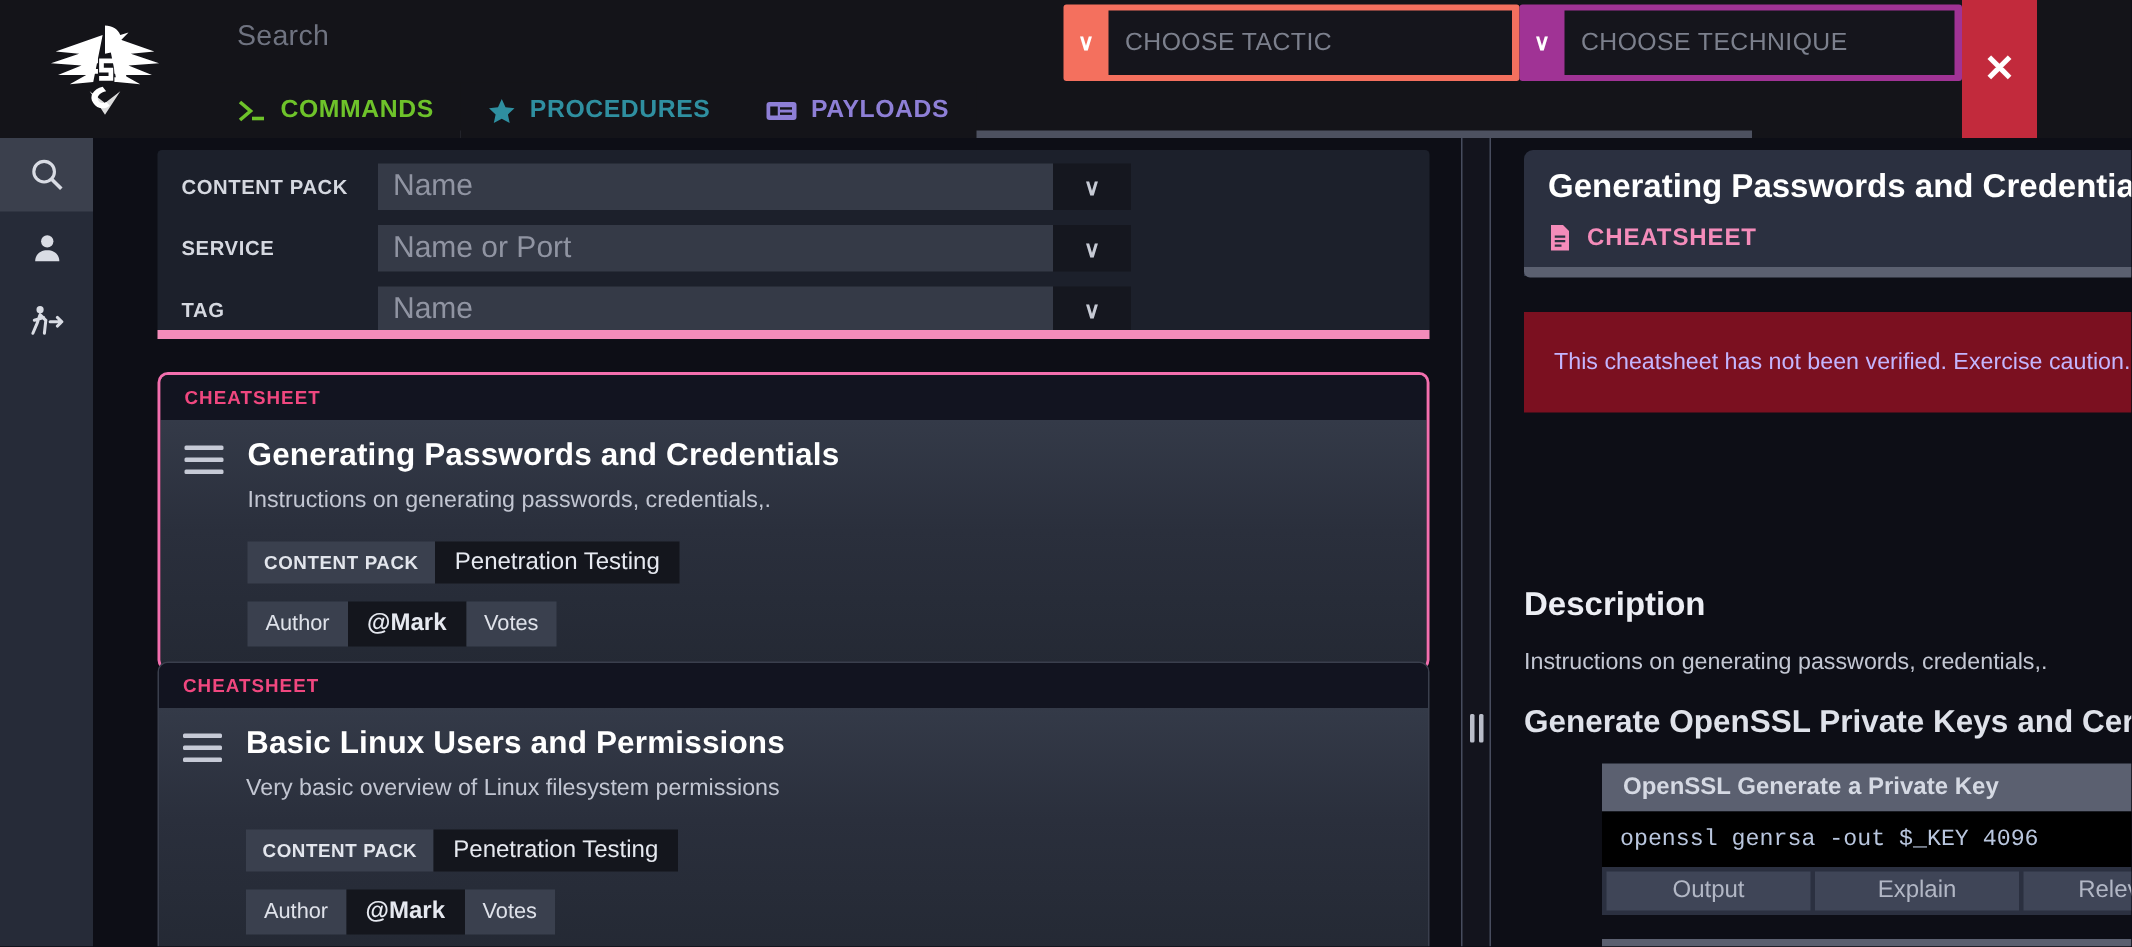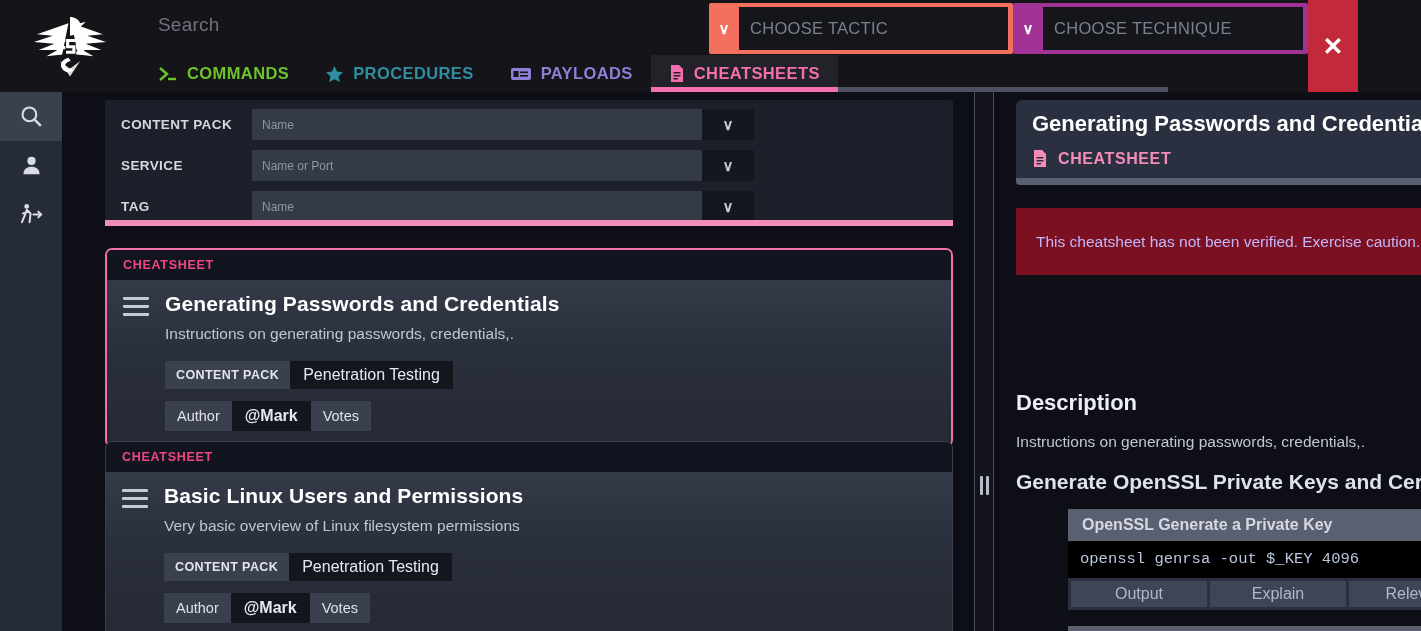--- a/index.html
+++ b/index.html
@@ -77,21 +77,21 @@
     position: absolute; left: 43px; top: 8px; width: 848px; height: 120px;
     background: #1c202b; border-radius: 3px 3px 0 0;
   }
   .filter-row { display: flex; align-items: center; height: 33px; margin-left: 16px; margin-top: 8px; }
   .filter-label {
     width: 131px; font-size: 13.5px; font-weight: bold; color: #d5d8e0;
     letter-spacing: .4px; text-transform: uppercase;
   }
   .filter-input {
     width: 450px; height: 31px; background: #353a47; border: none; color: #c4b5fd;
-    font-size: 12px; padding-left: 10px; font-family: "Liberation Sans", sans-serif;
+    font-size: 20px; padding-left: 10px; font-family: "Liberation Sans", sans-serif;
   }
   .filter-input::placeholder { color: #9094a2; }
   .filter-drop {
     width: 52px; height: 31px; background: #15171f; display: flex; align-items: center;
     justify-content: center; color: #c6cad4; font-size: 15px; font-weight: bold; cursor: pointer;
   }
   .pinkbar { position: absolute; left: 43px; top: 128px; width: 848px; height: 6px; background: #f48cba; }
 
   
   .card {
@@ -242,32 +242,20 @@
               <rect x="1" y="2" width="20" height="12" rx="2" fill="#8e7fd6"></rect>
               <rect x="3.5" y="5" width="5" height="6" fill="#141419"></rect>
               <rect x="10" y="5.5" width="8" height="1.6" fill="#141419"></rect>
               <rect x="10" y="9" width="8" height="1.6" fill="#141419"></rect>
             </svg>
         </span>
         <span style="color:#8e7fd6">PAYLOADS</span>
         <span class="underline"></span>
       </div>
 
-      <div class="tab active">
-        <span class="ticon">
-          <svg width="16" height="19" viewBox="0 0 16 19">
-              <path d="M2 1 h8 l4 4 v13 h-12 Z" fill="#f36fae"></path>
-              <rect x="4.5" y="8" width="7" height="1.5" fill="#222228"></rect>
-              <rect x="4.5" y="11" width="7" height="1.5" fill="#222228"></rect>
-              <rect x="4.5" y="14" width="4.5" height="1.5" fill="#222228"></rect>
-            </svg>
-        </span>
-        <span style="color:#f36fae">CHEATSHEETS</span>
-        <span class="underline"></span>
-      </div>
 
 
     </div>
   </div>
 
   <div class="rail">
     <div class="rail-item rail-search">
       <svg width="25" height="25" viewBox="0 0 24 24">
         <circle cx="10" cy="10" r="6.6" stroke="#d9dce4" stroke-width="2" fill="none"></circle>
         <path d="M15 15 L21 21" stroke="#d9dce4" stroke-width="2.3"></path>

